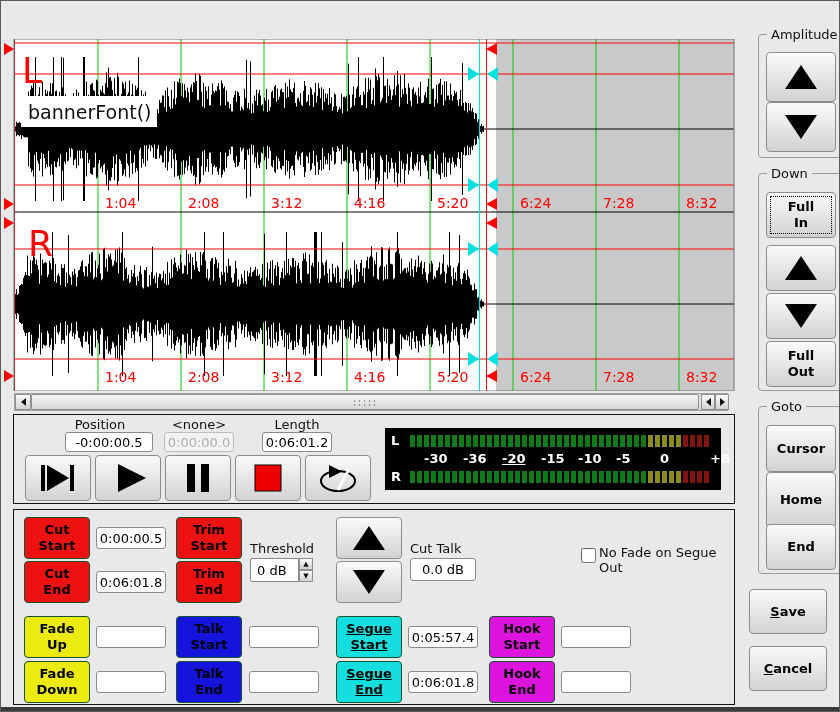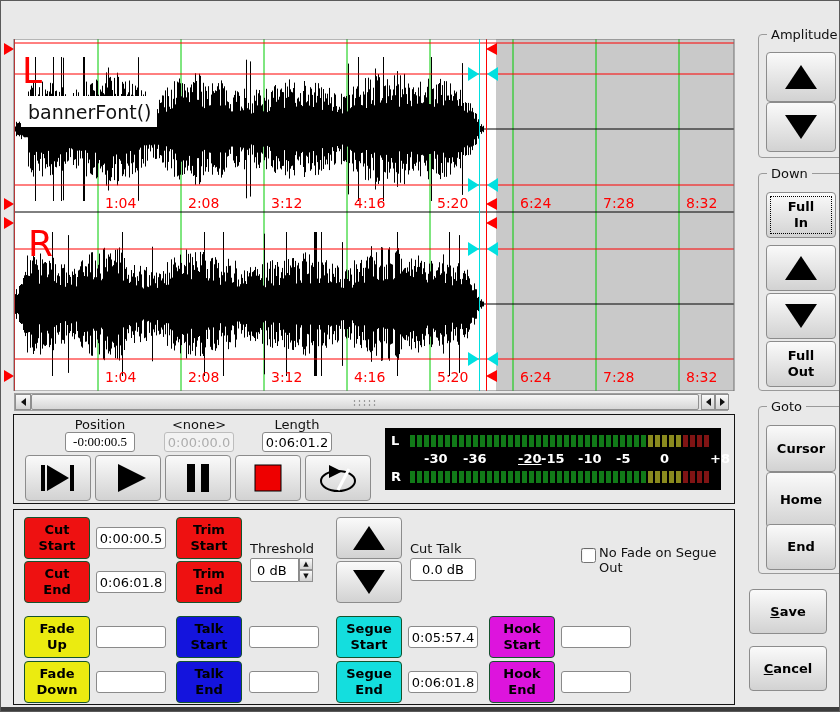--- a/index.html
+++ b/index.html
@@ -36,21 +36,21 @@
   .field{position:absolute;background:#fff;border:1px solid #8a8a8a;border-radius:3px;
     font-size:13px;text-align:center;color:#000;padding:0;}
   .field:disabled{background:#f2f2f2;color:#adadad;border-color:#bdbdbd;}
   .btn{position:absolute;background:linear-gradient(#fafafa,#d2d2d2);border:1px solid #8c8c8c;
     border-radius:4px;font-size:13px;font-weight:bold;color:#000;text-align:center;
     white-space:pre-line;line-height:1.2;display:flex;align-items:center;justify-content:center;cursor:default;}
   .cbtn{border:1px solid #14532d;}
   .c-cut{background:#ee1111;}
   .c-fade{background:#ebeb10;}
   .c-talk{background:#1414dd;}
-  .c-segue{background:#14dede;}
+  .c-segue{background:#14dede;text-decoration:underline;}
   .c-hook{background:#dd14dd;}
   
   .meter{position:absolute;left:371px;top:13px;width:336px;height:62px;background:#000;}
   .meter .chan{position:absolute;left:6px;font-size:13px;font-weight:bold;color:#fff;}
   .segrow{position:absolute;left:25px;width:305px;height:12px;display:flex;gap:2px;}
   .seg{width:5px;height:12px;}
   .mscale{position:absolute;left:25px;top:23px;width:300px;height:16px;color:#fff;
     font-size:13px;font-weight:bold;}
   .mscale span{position:absolute;top:0;}
   
@@ -163,21 +163,21 @@
     <div class="sb-btn" style="left:686px;width:14px;">
         <span class="tri-l"></span>
       </div>
     <div class="sb-btn" style="left:700px;width:14px;">
         <span class="tri-r"></span>
       </div>
   </div>
 
   <div class="panel transport">
     <div class="lbl" style="left:51px;top:2px;width:70px;text-align:center;">Position</div>
-    <input class="field" style="left: 51px; top: 17px; width: 70px; height: 20px; font-family: Liberation Serif, serif;" readonly="" value="-0:00:00.5">
+    <input class="field" style="left: 51px; top: 17px; width: 88px; height: 20px;" readonly="" value="-0:00:00.5">
     <div class="lbl" style="left:150px;top:2px;width:70px;text-align:center;">&lt;none&gt;</div>
     <input class="field" style="left: 150px; top: 17px; width: 70px; height: 20px;" disabled="" value="0:00:00.0">
     <div class="lbl" style="left:248px;top:2px;width:70px;text-align:center;">Length</div>
     <input class="field" style="left: 248px; top: 17px; width: 70px; height: 20px;" readonly="" value="0:06:01.2">
 
     <button class="btn" style="left:11px;top:40px;width:66px;height:46px;">
       <svg width="46" height="42" viewBox="0 0 46 42">
         <rect x="6" y="8" width="4" height="26"></rect>
           <polygon points="12,8 34,21 12,34"></polygon>
           <rect x="35" y="8" width="4" height="26"></rect>
@@ -250,21 +250,21 @@
           <span class="seg" style="background: rgb(138, 138, 30);"></span>
           <span class="seg" style="background: rgb(138, 138, 30);"></span>
           <span class="seg" style="background: rgb(128, 20, 20);"></span>
           <span class="seg" style="background: rgb(128, 20, 20);"></span>
           <span class="seg" style="background: rgb(128, 20, 20);"></span>
           <span class="seg" style="background: rgb(128, 20, 20);"></span>
         </div>
       <div class="mscale" id="meter-scale">
           <span style="left: 14px;">-30</span>
           <span style="left: 53px;">-36</span>
-          <span style="left: 108px; text-decoration: underline;">-20</span>
+          <span style="left: 92px; text-decoration: underline;">-20</span>
           <span style="left: 131px;">-15</span>
           <span style="left: 168px;">-10</span>
           <span style="left: 206px;">-5</span>
           <span style="left: 250px;">0</span>
           <span style="left: 300px;">+8</span>
         </div>
       <div class="chan" style="top:41px;">R</div>
       <div class="segrow" style="top:43px;" id="meter-row-r">
           <span class="seg" style="background: rgb(17, 122, 24);"></span>
           <span class="seg" style="background: rgb(17, 122, 24);"></span>

